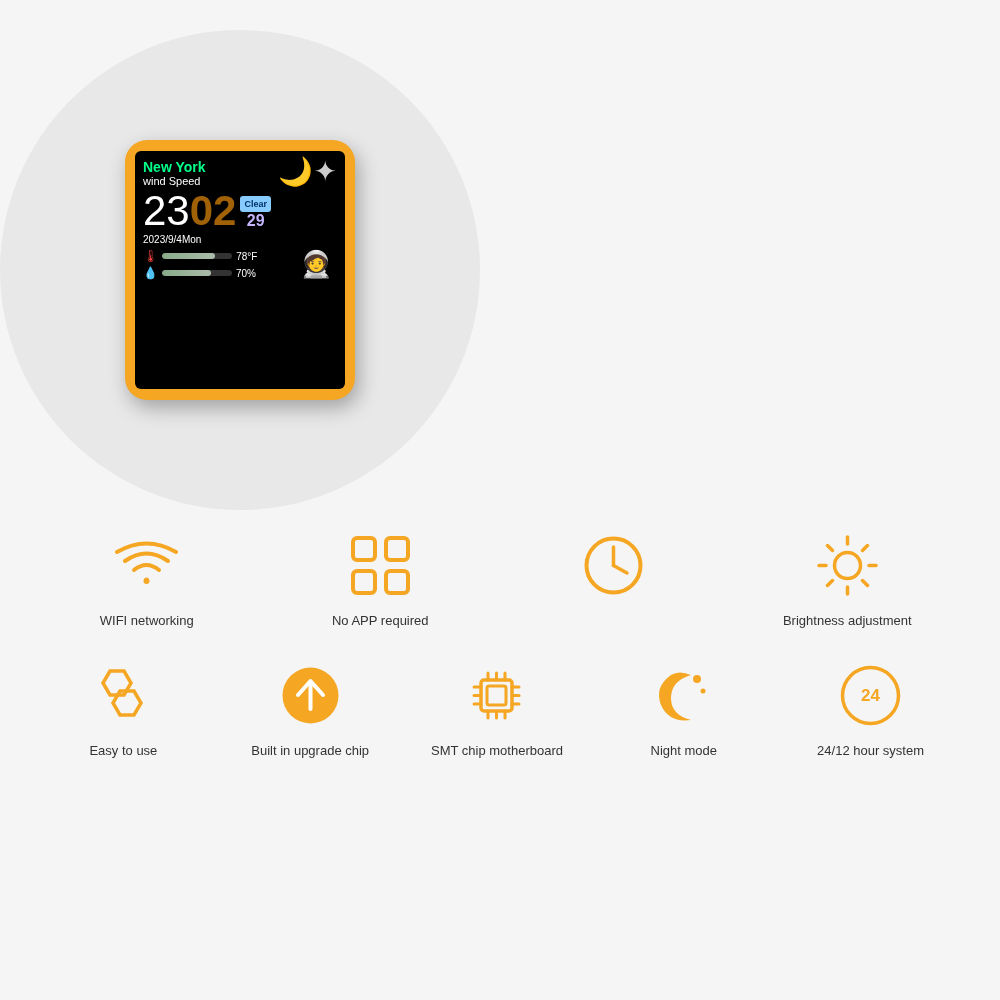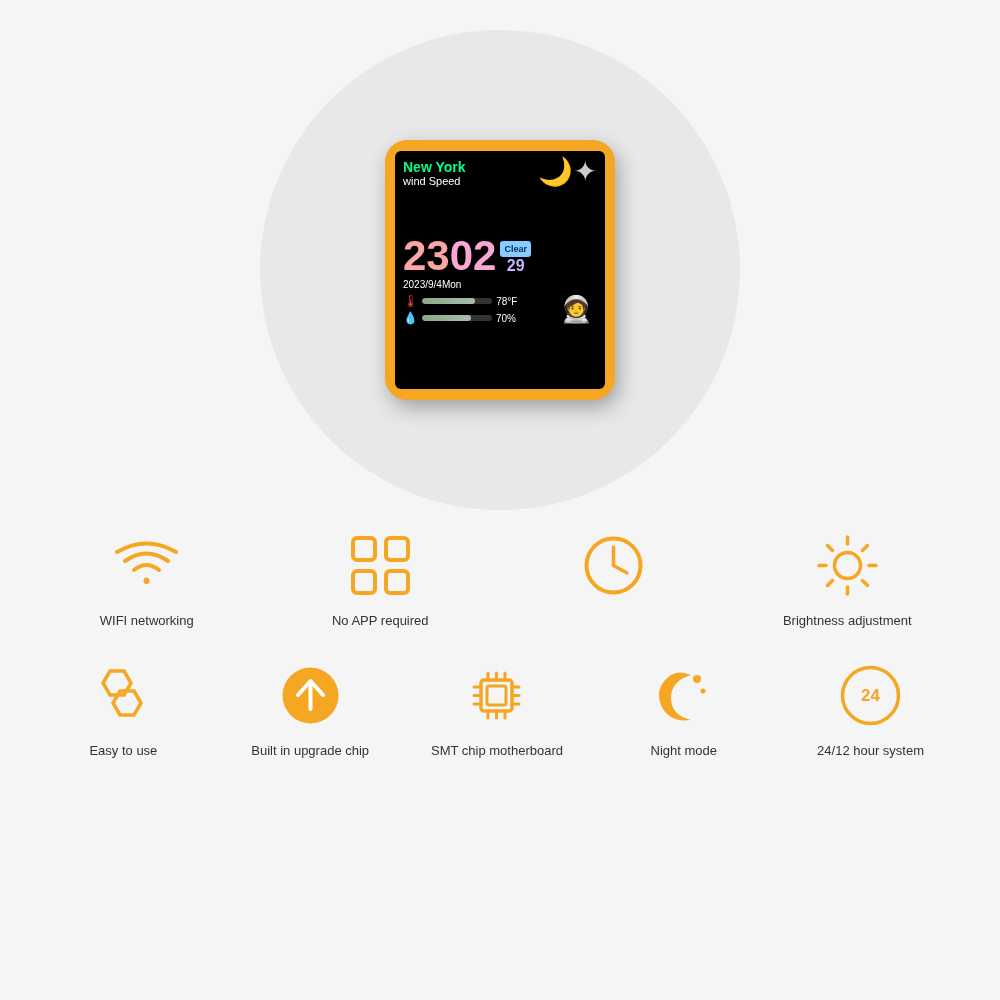--- a/index.html
+++ b/index.html
@@ -11,21 +11,21 @@
       overflow: hidden;
       display: flex;
       flex-direction: column;
       align-items: center;
     }
 
     
     .top-section {
       width: 100%;
       display: flex;
-      justify-content: center;
+      justify-content: flex-start;
       align-items: center;
       padding-top: 30px;
       padding-bottom: 10px;
     }
 
     .circle-bg {
       width: 480px;
       height: 480px;
       background: #e8e8e8;
       border-radius: 50%;
@@ -85,32 +85,31 @@
       margin-top: -4px;
     }
 
     .time-row {
       display: flex;
       align-items: flex-end;
       margin-top: 2px;
     }
 
     .time-yellow {
-      color: #fca5a5;
+      color: #ffffff;
+      font-size: 42px;
+      font-weight: normal;
+      line-height: 1;
+    }
+
+    .time-red {
+      color: #a16207;
       font-size: 42px;
       font-weight: bold;
       line-height: 1;
-    }
-
-    .time-red {
-      color: #f9a8d4;
-      font-size: 42px;
-      font-weight: bold;
-      line-height: 1;
-      margin-top: 45px;
     }
 
     .weather-badge {
       display: flex;
       flex-direction: column;
       align-items: center;
       margin-left: 4px;
       margin-bottom: 2px;
     }
 

